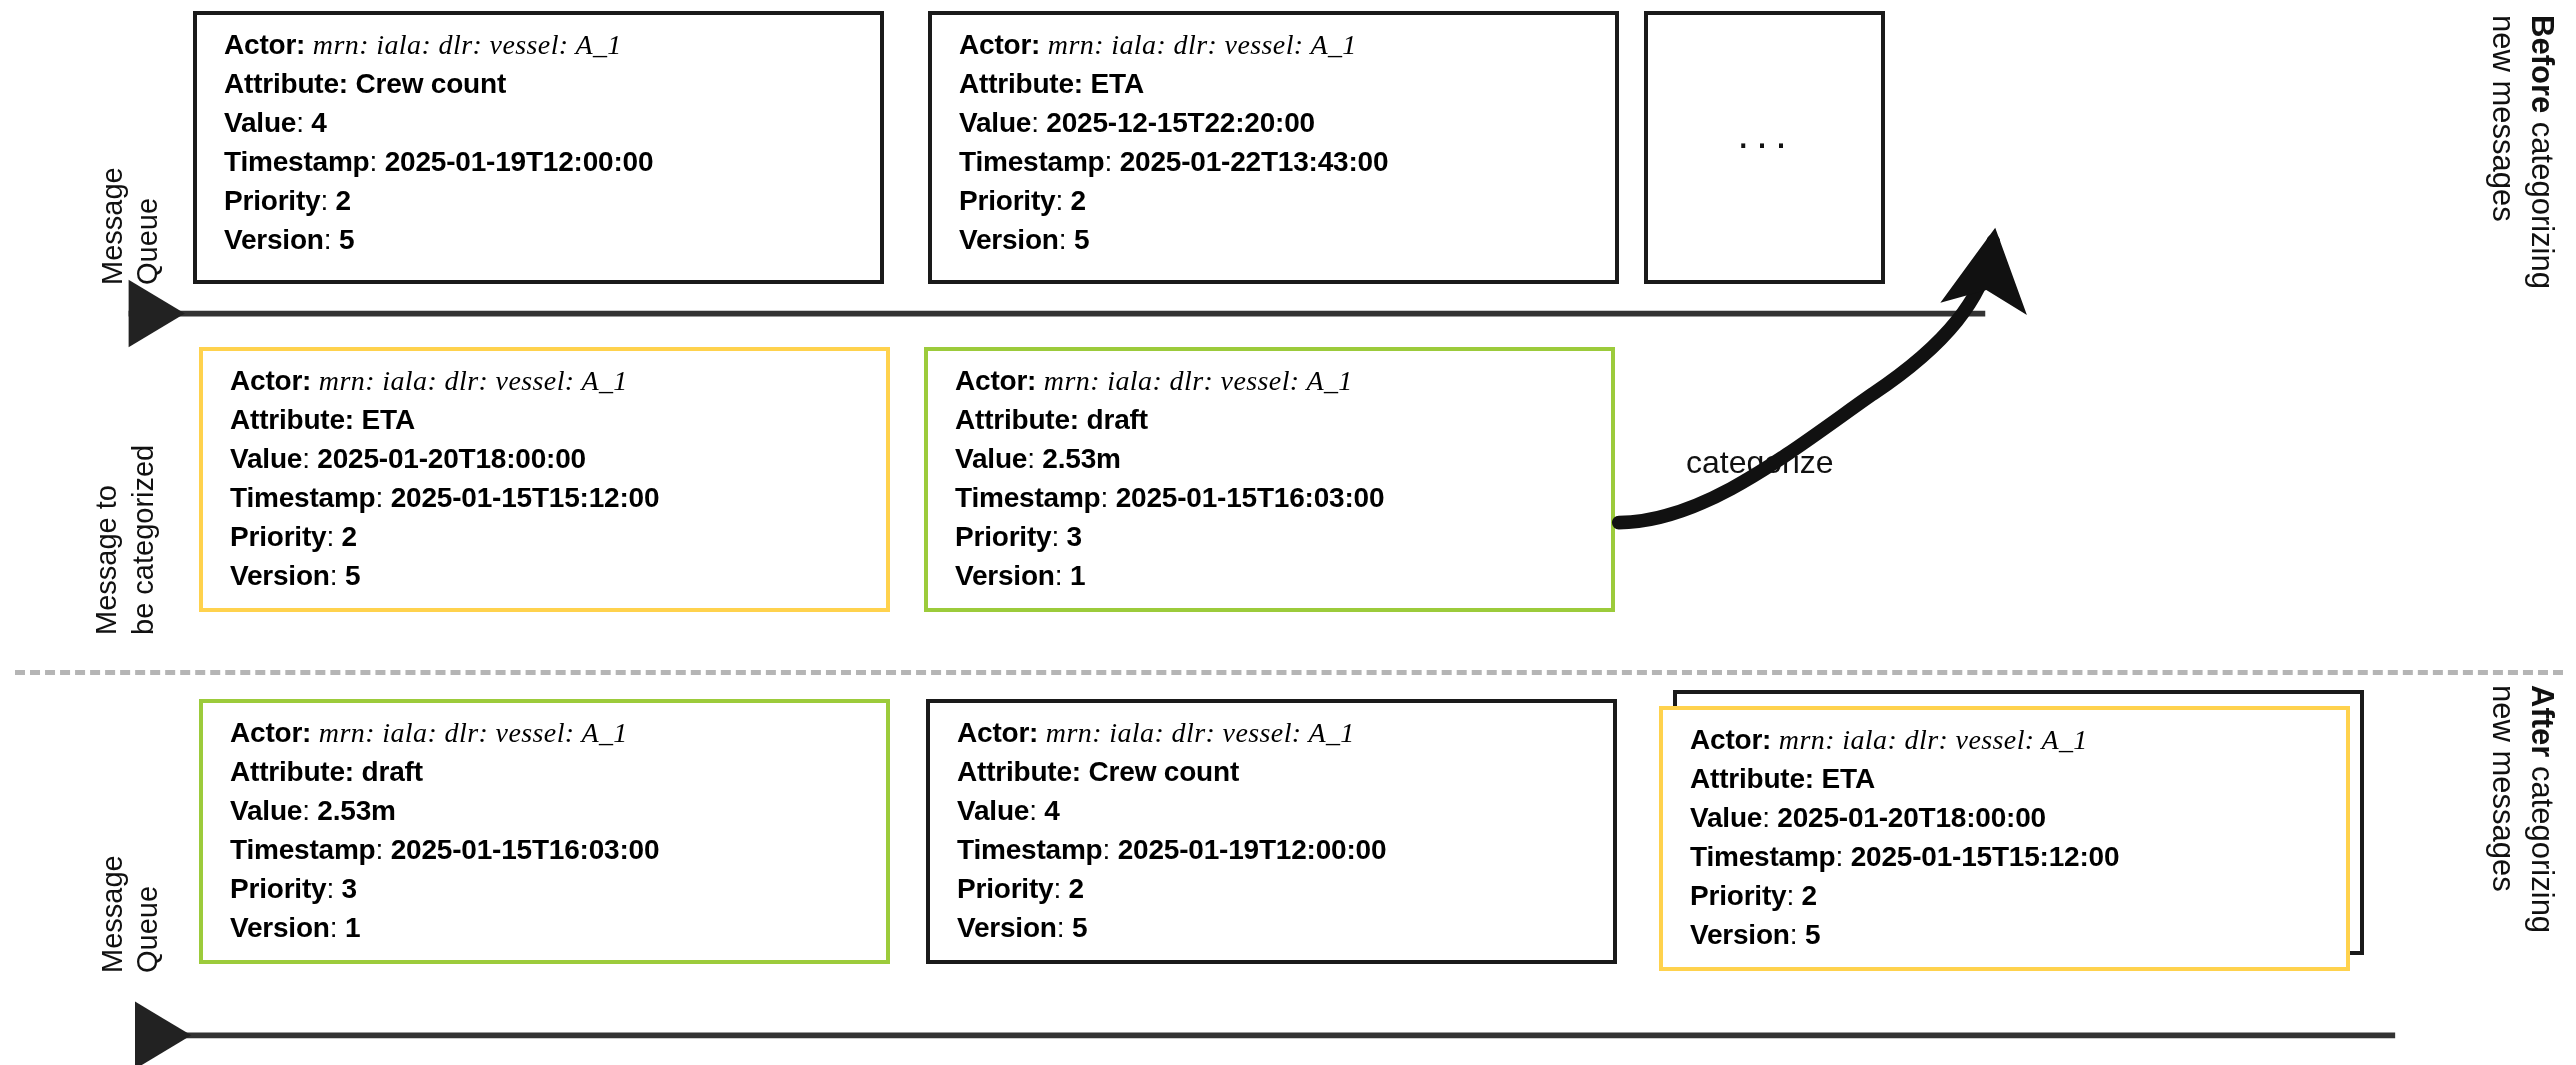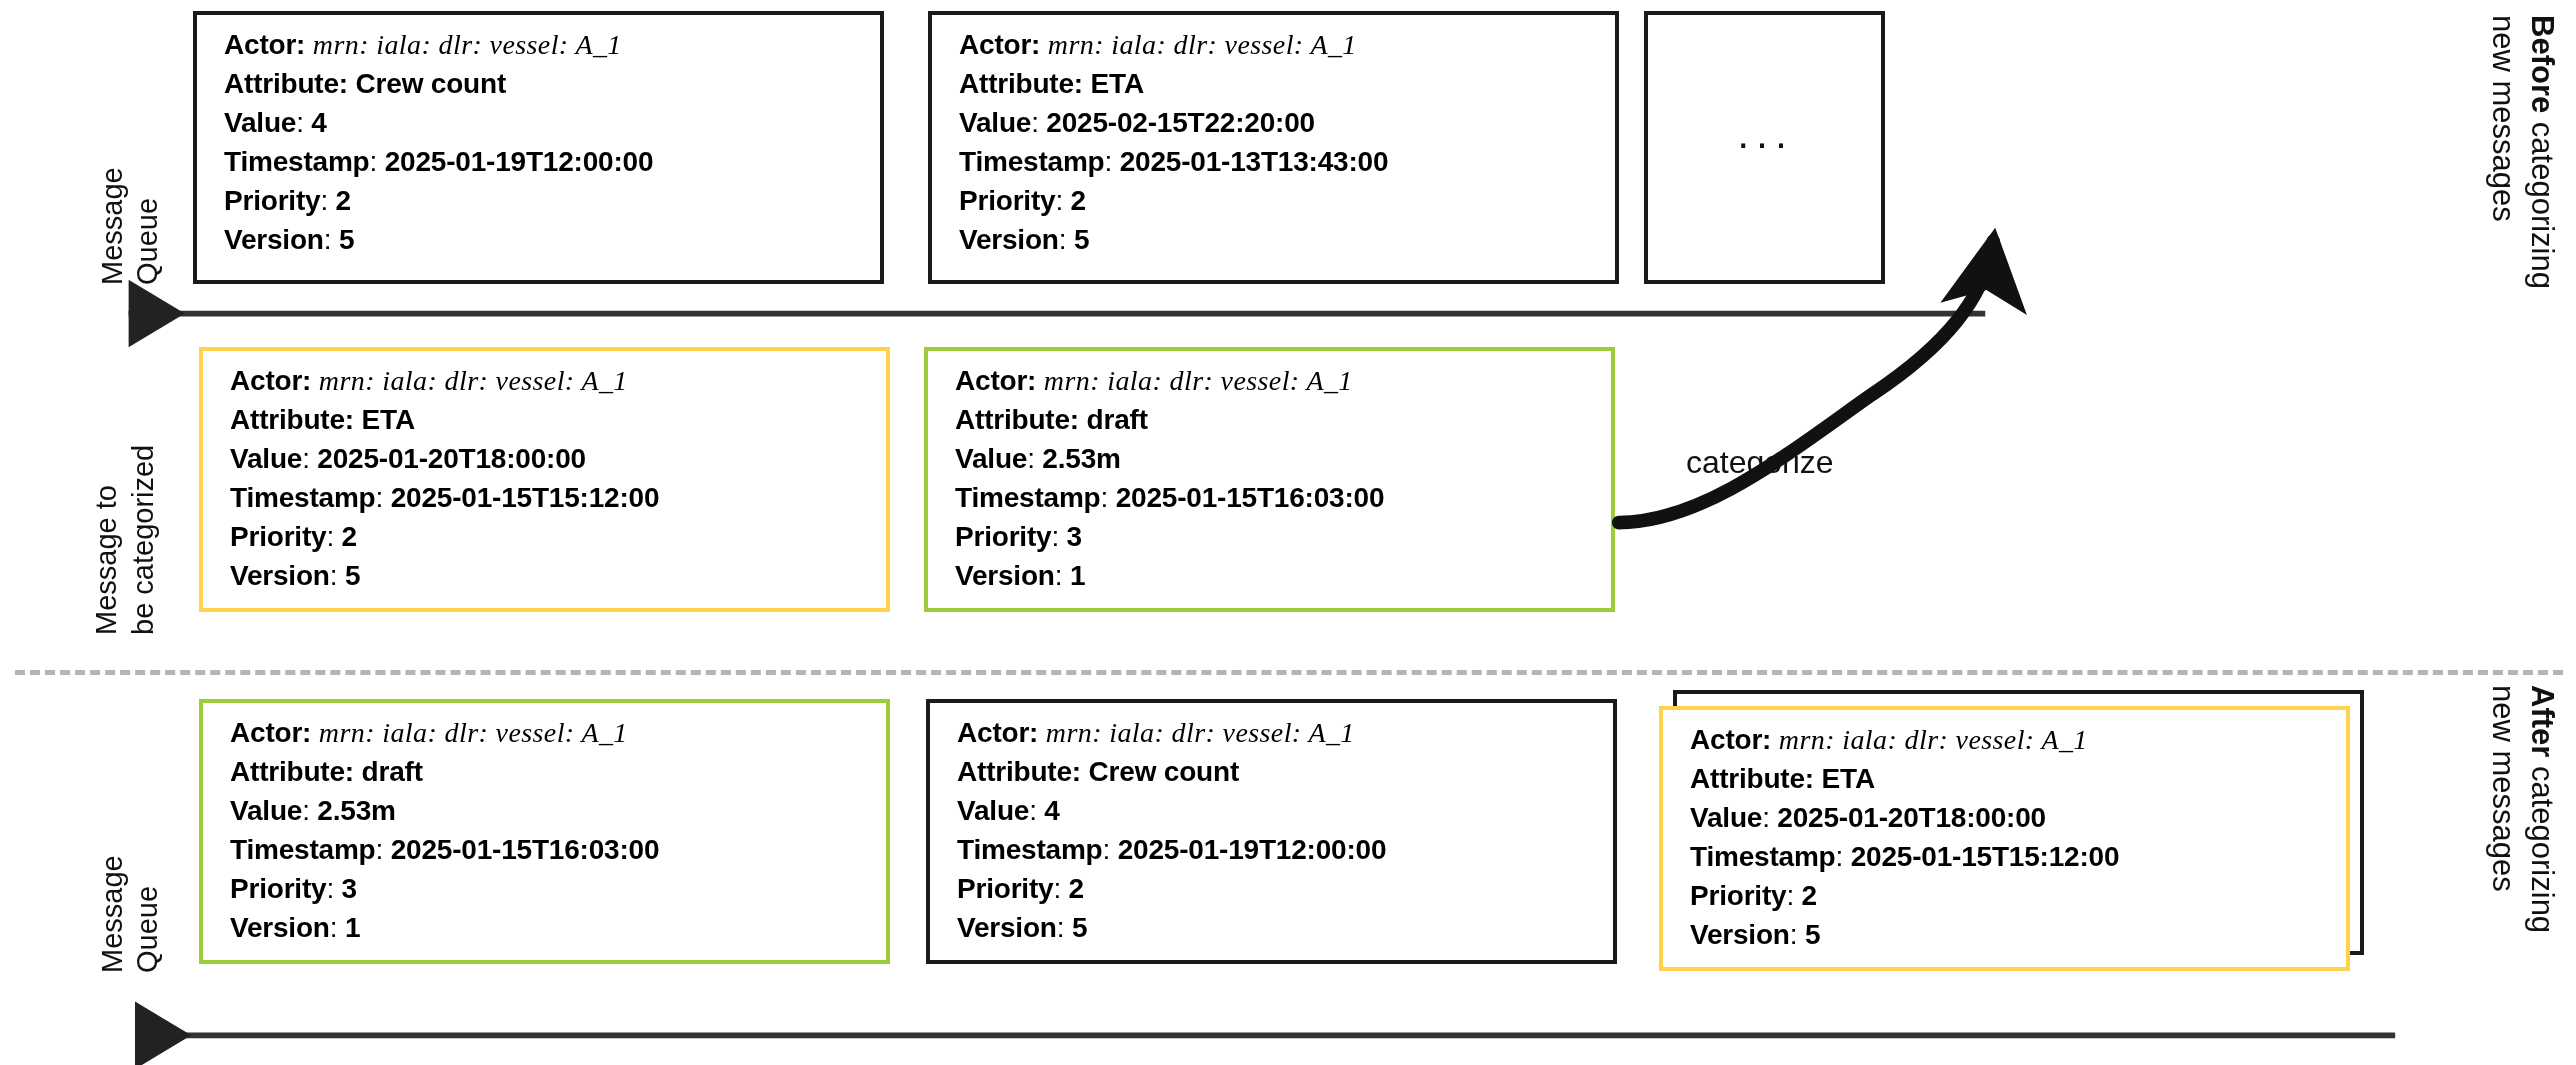--- a/index.html
+++ b/index.html
@@ -110,25 +110,25 @@
     <div class="row">
       <span class="k">Actor:</span>
       <span class="mrn">mrn: iala: dlr: vessel: A_1</span>
     </div>
     <div class="row">
       <span class="k">Attribute:</span>
       <span class="v">ETA</span>
     </div>
     <div class="row">
       <span class="k">Value</span><span>: </span>
-      <span class="v">2025-02-15T22:20:00</span>
-    </div>
-    <div class="row">
-      <span class="k">Timestamp</span><span>: </span>
-      <span class="v">2025-01-13T13:43:00</span>
+      <span class="v">2025-12-15T22:20:00</span>
+    </div>
+    <div class="row">
+      <span class="k">Timestamp</span><span>: </span>
+      <span class="v">2025-01-22T13:43:00</span>
     </div>
     <div class="row">
       <span class="k">Priority</span><span>: </span>
       <span class="v">2</span>
     </div>
     <div class="row">
       <span class="k">Version</span><span>: </span>
       <span class="v">5</span>
     </div>
   </div>

